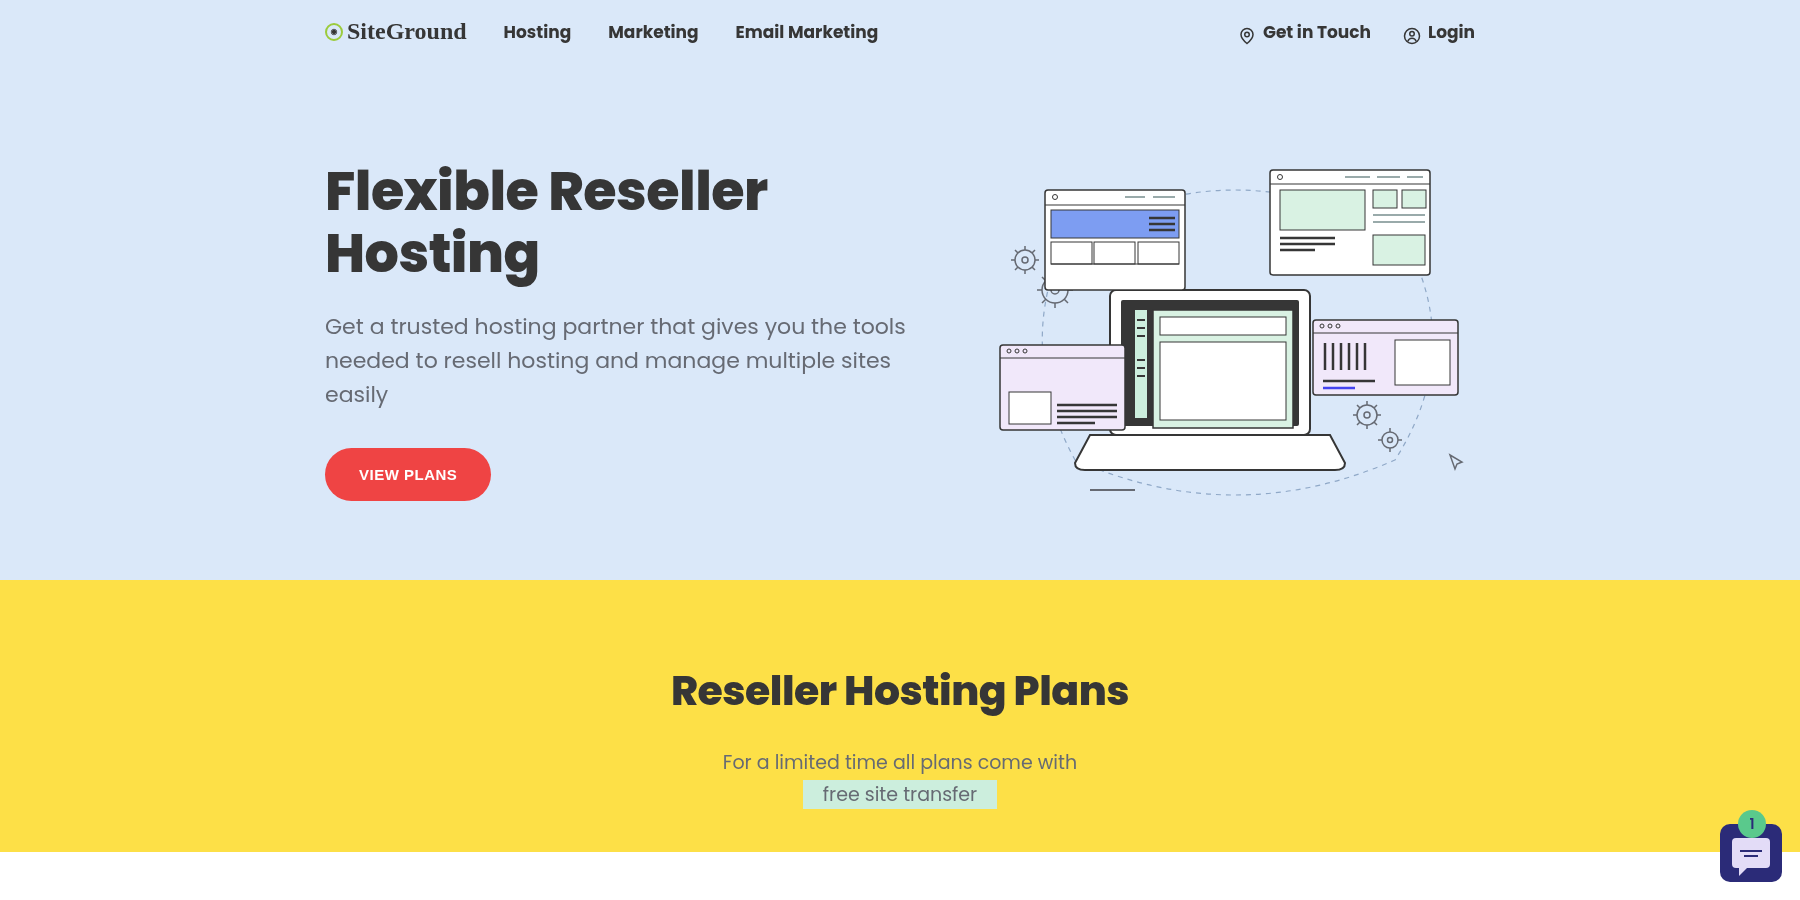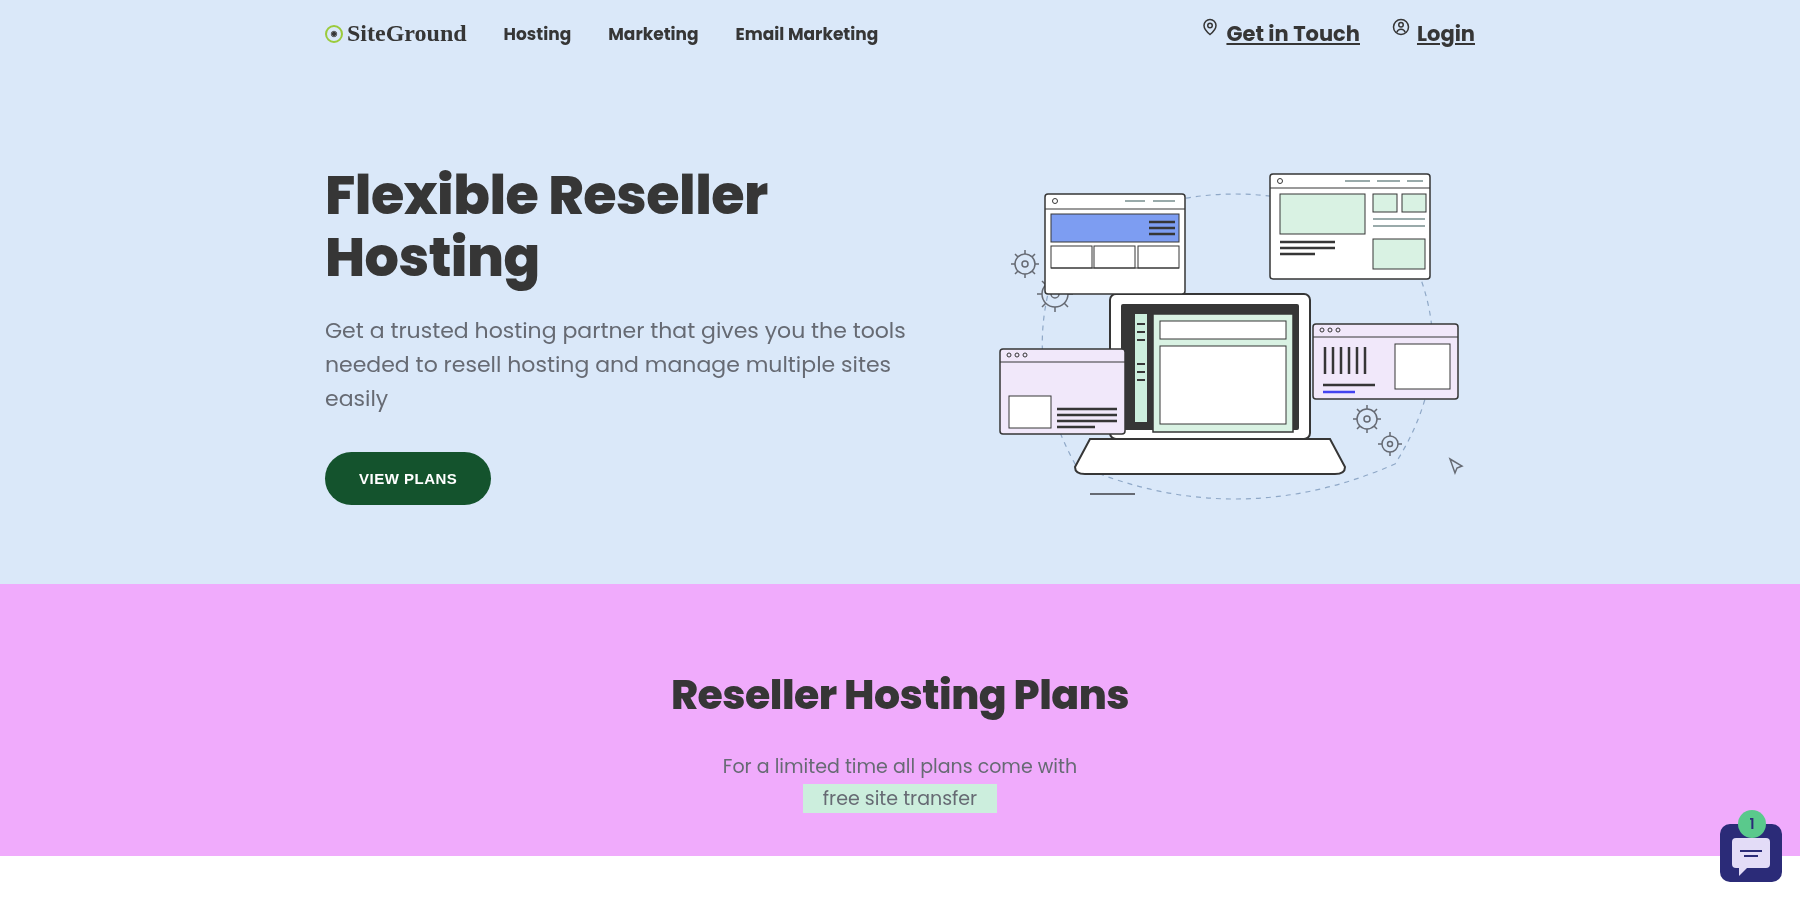--- a/index.html
+++ b/index.html
@@ -6,32 +6,32 @@
   body { font-family: 'Poppins', -apple-system, BlinkMacSystemFont, 'Segoe UI', sans-serif; color: #363636; background: #ffffff; }
   
   .hero-section { background: #dae8f9; padding-bottom: 60px; }
   
   .topnav { display: flex; align-items: center; justify-content: space-between; max-width: 1170px; margin: 0 auto; padding: 18px 10px 0; }
   .topnav-left { display: flex; align-items: center; gap: 30px; }
   .logo { font-family: 'Comic Sans MS', cursive; font-size: 24px; font-weight: bold; color: #363636; display: flex; align-items: center; gap: 4px; }
   .logo-mark { width: 18px; height: 18px; border: 2px solid #9bcb3c; border-radius: 50%; display: inline-flex; align-items: center; justify-content: center; font-size: 8px; color: #363636; font-weight: bold; }
   .nav-item { font-weight: 700; font-size: 17px; color: #363636; cursor: pointer; padding-left: 7px; }
   .topnav-right { display: flex; align-items: center; gap: 32px; }
-  .nav-link { font-weight: 700; font-size: 21px; color: #363636; display: flex; align-items: flex-start; gap: 7px; cursor: pointer; text-decoration: underline; }
+  .nav-link { font-weight: 700; font-size: 17px; color: #363636; display: flex; align-items: flex-end; gap: 7px; cursor: pointer; }
   .nav-link svg { width: 18px; height: 18px; }
   
   .hero-content { max-width: 1170px; margin: 0 auto; padding: 115px 10px 0; display: flex; justify-content: space-between; align-items: flex-start; gap: 40px; }
   .hero-text { max-width: 640px; }
   .hero-title { font-size: 54px; font-weight: 800; color: #363636; line-height: 1.15; margin-bottom: 26px; letter-spacing: -0.5px; }
   .hero-desc { font-size: 22px; color: #666a73; line-height: 1.55; margin-bottom: 36px; }
-  .cta-button { background: #14532d; color: #ffffff; font-weight: 700; font-size: 15px; letter-spacing: 0.5px; padding: 18px 34px; border: none; border-radius: 30px; cursor: pointer; }
+  .cta-button { background: #ef4444; color: #ffffff; font-weight: 700; font-size: 15px; letter-spacing: 0.5px; padding: 18px 34px; border: none; border-radius: 30px; cursor: pointer; }
   
   .hero-illustration { position: relative; width: 480px; height: 360px; flex-shrink: 0; }
   
-  .plans-section { background: #f0abfc; padding: 80px 20px 40px; text-align: center; }
+  .plans-section { background: #fde047; padding: 80px 20px 40px; text-align: center; }
   .plans-title { font-size: 41px; font-weight: 800; color: #363636; margin-bottom: 26px; letter-spacing: -0.5px; }
   .plans-subtitle { font-size: 19px; color: #666a73; line-height: 1.7; }
   .highlight { background: #cceedd; padding: 1px 20px; }
   
   .chat-widget { position: fixed; bottom: 18px; right: 18px; width: 62px; height: 58px; background: #2b2b78; border-radius: 10px; display: flex; align-items: center; justify-content: center; cursor: pointer; }
   .chat-inner { width: 38px; height: 30px; background: #e3dcf7; border-radius: 4px; position: relative; display:flex; flex-direction:column; align-items:center; justify-content:center; gap:3px; }
   .chat-inner::after { content: ''; position: absolute; bottom: -8px; left: 7px; border-top: 9px solid #e3dcf7; border-right: 9px solid transparent; }
   .chat-line { width: 22px; height: 2px; background: #2b2b78; }
   .chat-line.short { width: 14px; }
   .chat-badge { position: absolute; top: -14px; right: 16px; width: 28px; height: 28px; background: #5ac98c; border-radius: 50%; display: flex; align-items: center; justify-content: center; font-size: 14px; color: #2b2b78; font-weight: 600; }

